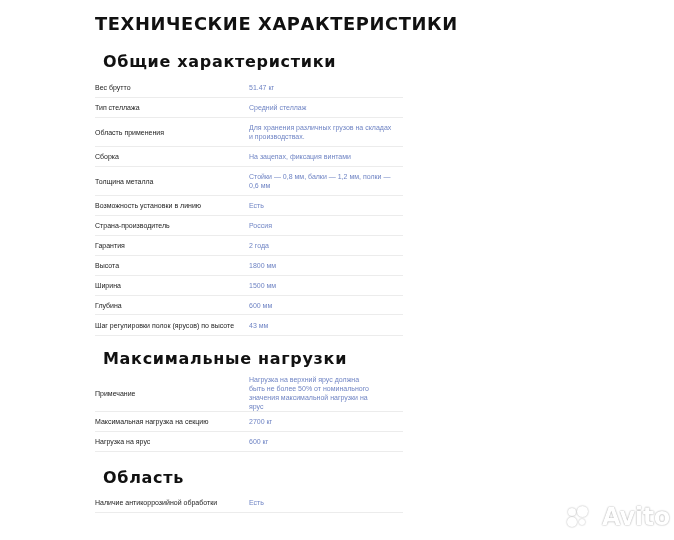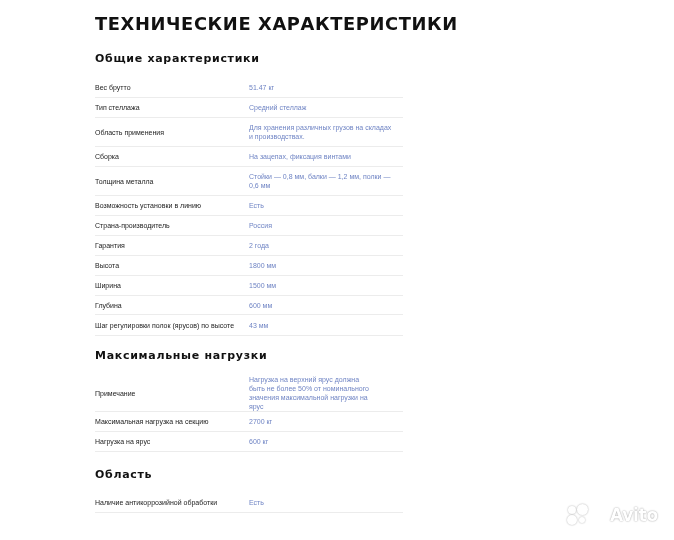--- a/index.html
+++ b/index.html
@@ -29,24 +29,24 @@
       font-weight: bold;
       font-size: 17.5px;
       letter-spacing: 0.6px;
       color: #111111;
       white-space: nowrap;
       transform: scaleX(1.02);
       transform-origin: left;
     }
     .section-title {
       position: absolute;
-      left: 0;
+      left: 8px;
       font-family: "DejaVu Sans", sans-serif;
       font-weight: bold;
-      font-size: 11px;
+      font-size: 16px;
       letter-spacing: 0.7px;
       color: #111111;
       white-space: nowrap;
     }
     .table {
       position: absolute;
       left: 0;
       width: 308px;
     }
     .row {
@@ -84,24 +84,24 @@
     }
     .avito-dots span {
       position: absolute;
       background: #ffffff;
       border-radius: 50%;
       box-shadow: 0 0 2px rgba(0,0,0,0.35);
     }
     .avito-text {
       font-family: "DejaVu Sans", sans-serif;
       font-weight: bold;
-      font-size: 17px;
+      font-size: 24px;
       color: #ffffff;
       text-shadow: 0 0 2px rgba(0,0,0,0.35), 0 0 1px rgba(0,0,0,0.2);
-      margin-left: 18px;
+      margin-left: 10px;
       letter-spacing: -0.3px;
     }
   </style>
 </head>
 <body>
 
 <div class="page">
   <div class="page-title">ТЕХНИЧЕСКИЕ ХАРАКТЕРИСТИКИ</div>
 
   <div class="section-title" style="top:52px;">Общие характеристики</div>

